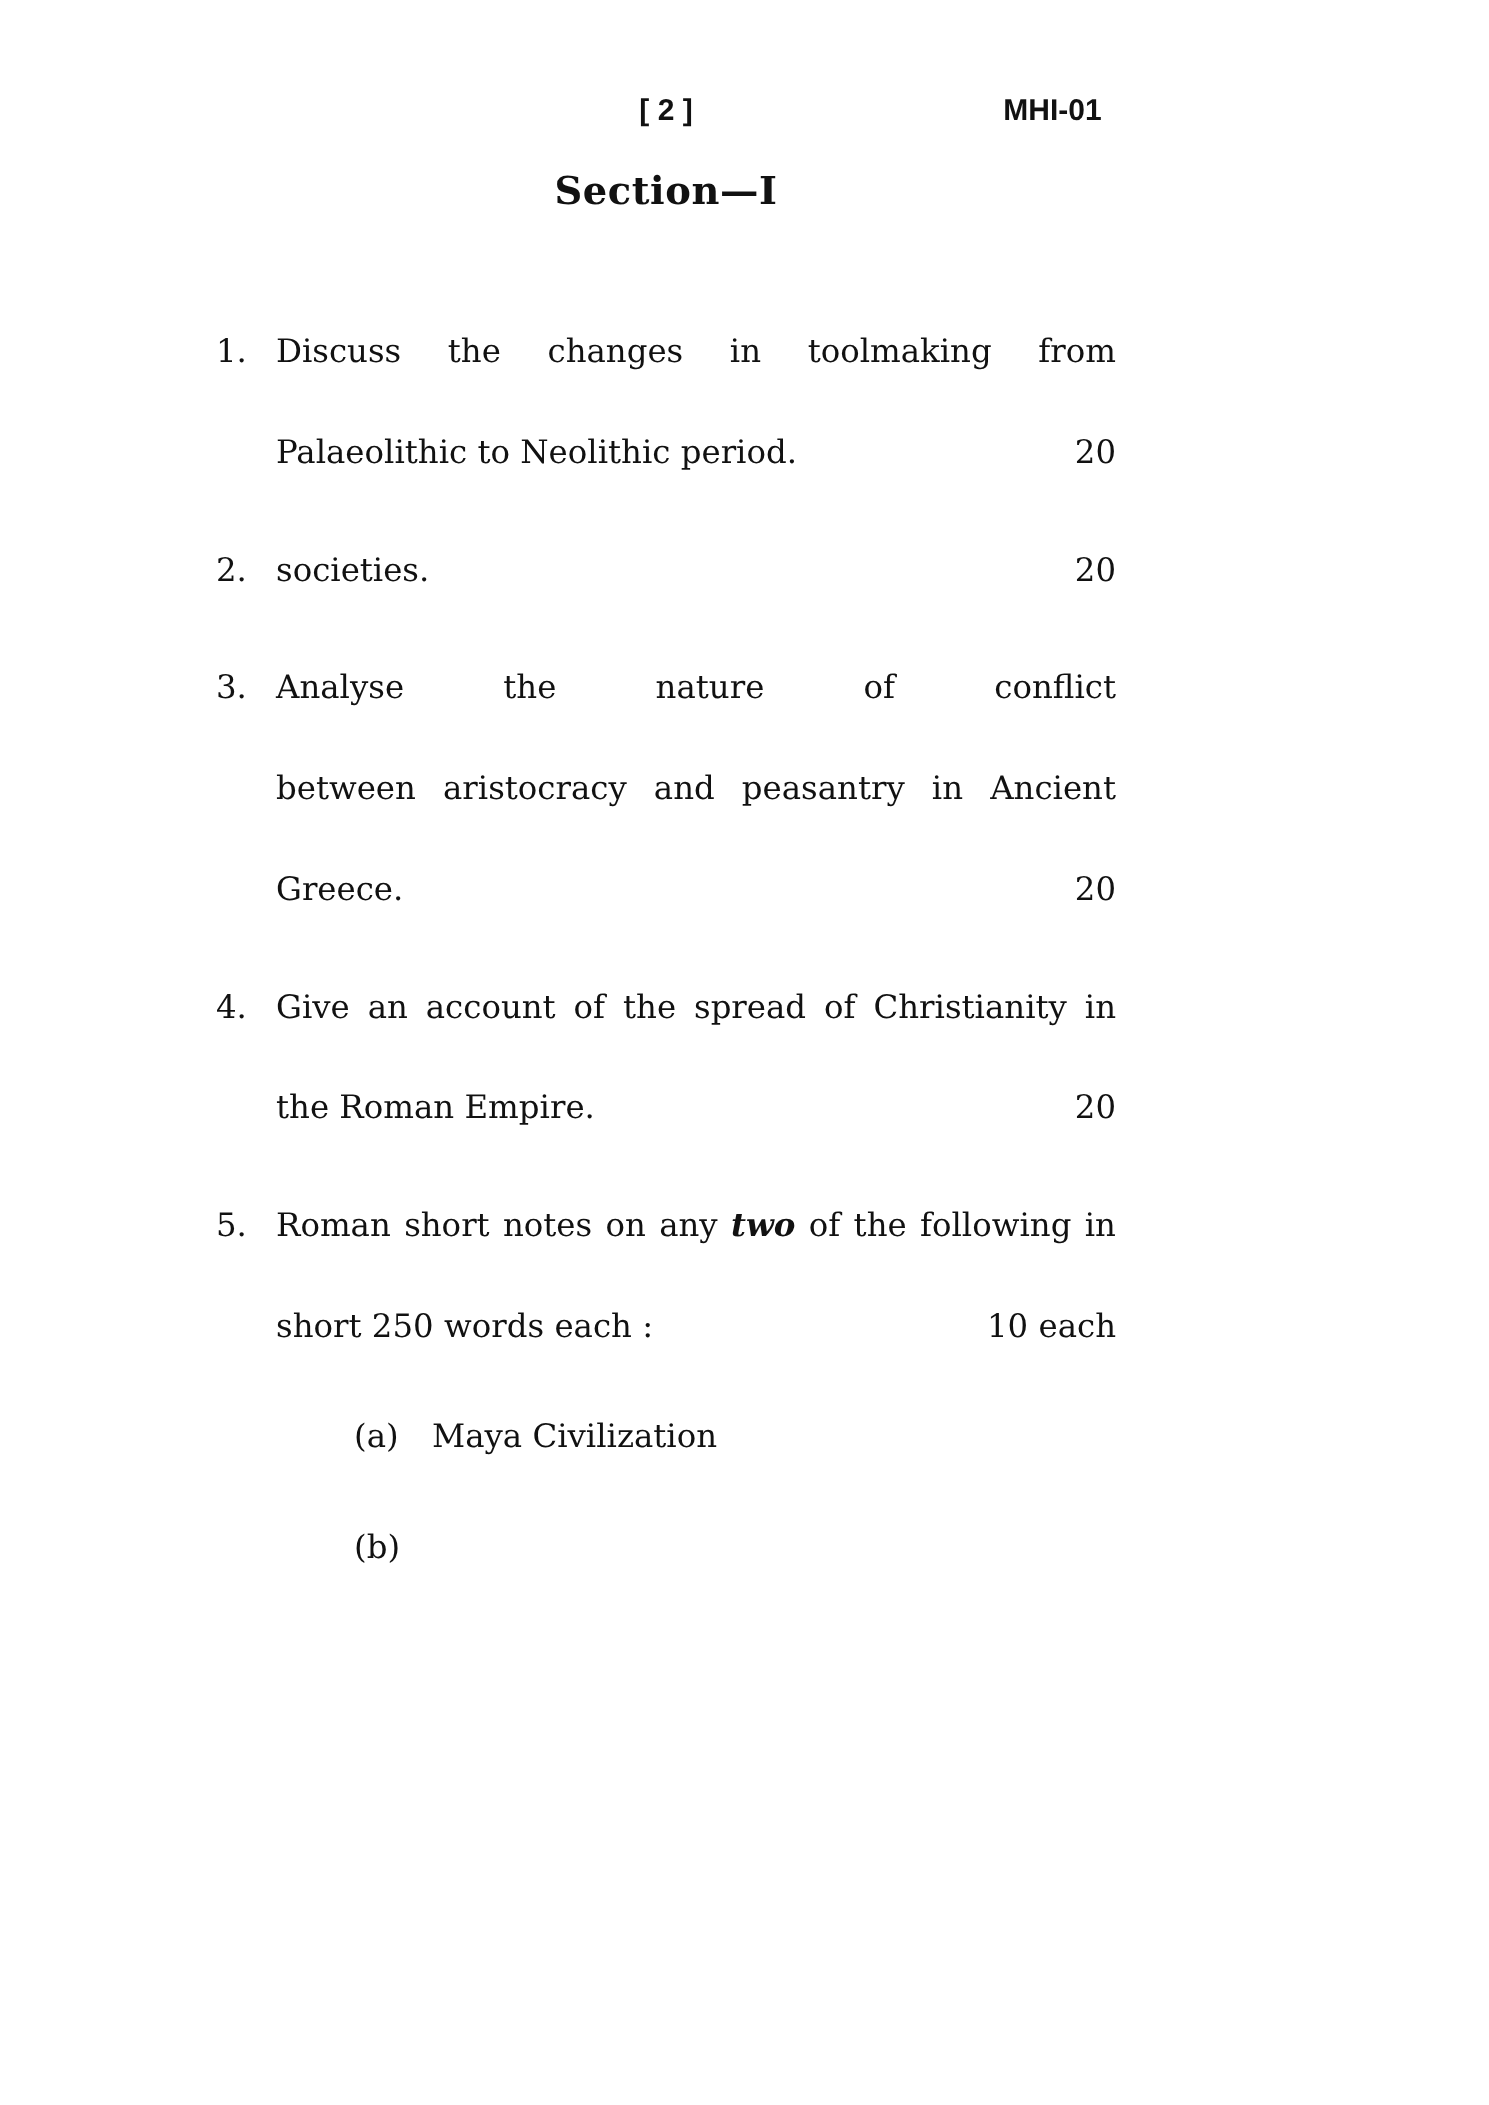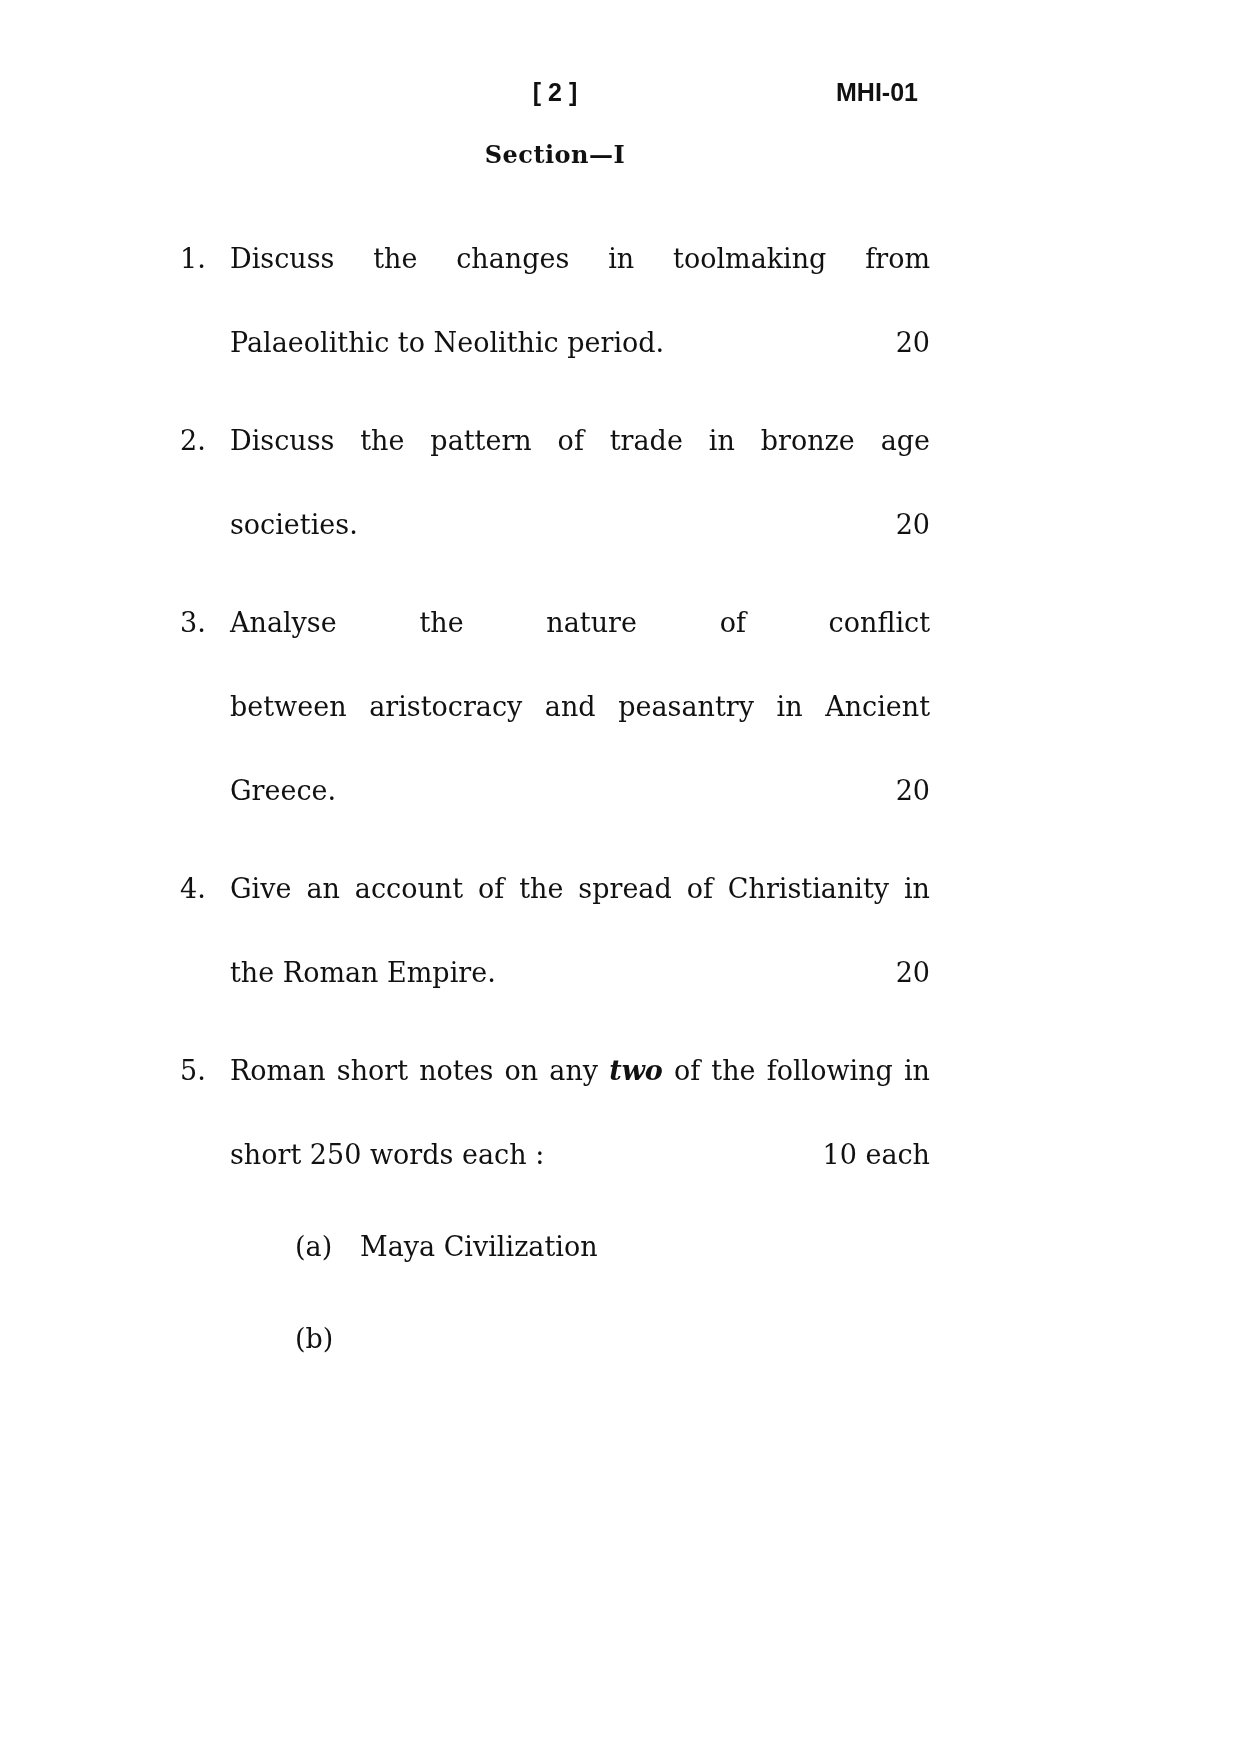--- a/index.html
+++ b/index.html
@@ -19,24 +19,24 @@
     height: 40px;
     font-family: "Liberation Sans", sans-serif;
     font-weight: bold;
     font-size: 25px;
   }
   .page-num { text-align: center; }
   .paper-code { position: absolute; right: 12px; top: 0; }
   .section-title {
     text-align: center;
     font-weight: bold;
-    font-size: 24px;
+    font-size: 32px;
     letter-spacing: 0.5px;
     margin-top: 22px;
-    margin-bottom: 48px;
+    margin-bottom: 74px;
   }
   .question {
     display: flex;
     margin-bottom: 14px;
     font-size: 27px;
   }
   .qnum {
     width: 50px;
     flex: none;
     line-height: 84px;
@@ -86,21 +86,20 @@
       <div class="qline last">
         <span class="line-text">Palaeolithic to Neolithic period.</span>
         <span class="marks">20</span>
       </div>
     </div>
   </div>
 
   <div class="question">
     <div class="qnum">2.</div>
     <div class="qbody">
-      <div class="qline">Discuss the pattern of trade in bronze age</div>
       <div class="qline last">
         <span class="line-text">societies.</span>
         <span class="marks">20</span>
       </div>
     </div>
   </div>
 
   <div class="question">
     <div class="qnum">3.</div>
     <div class="qbody">

